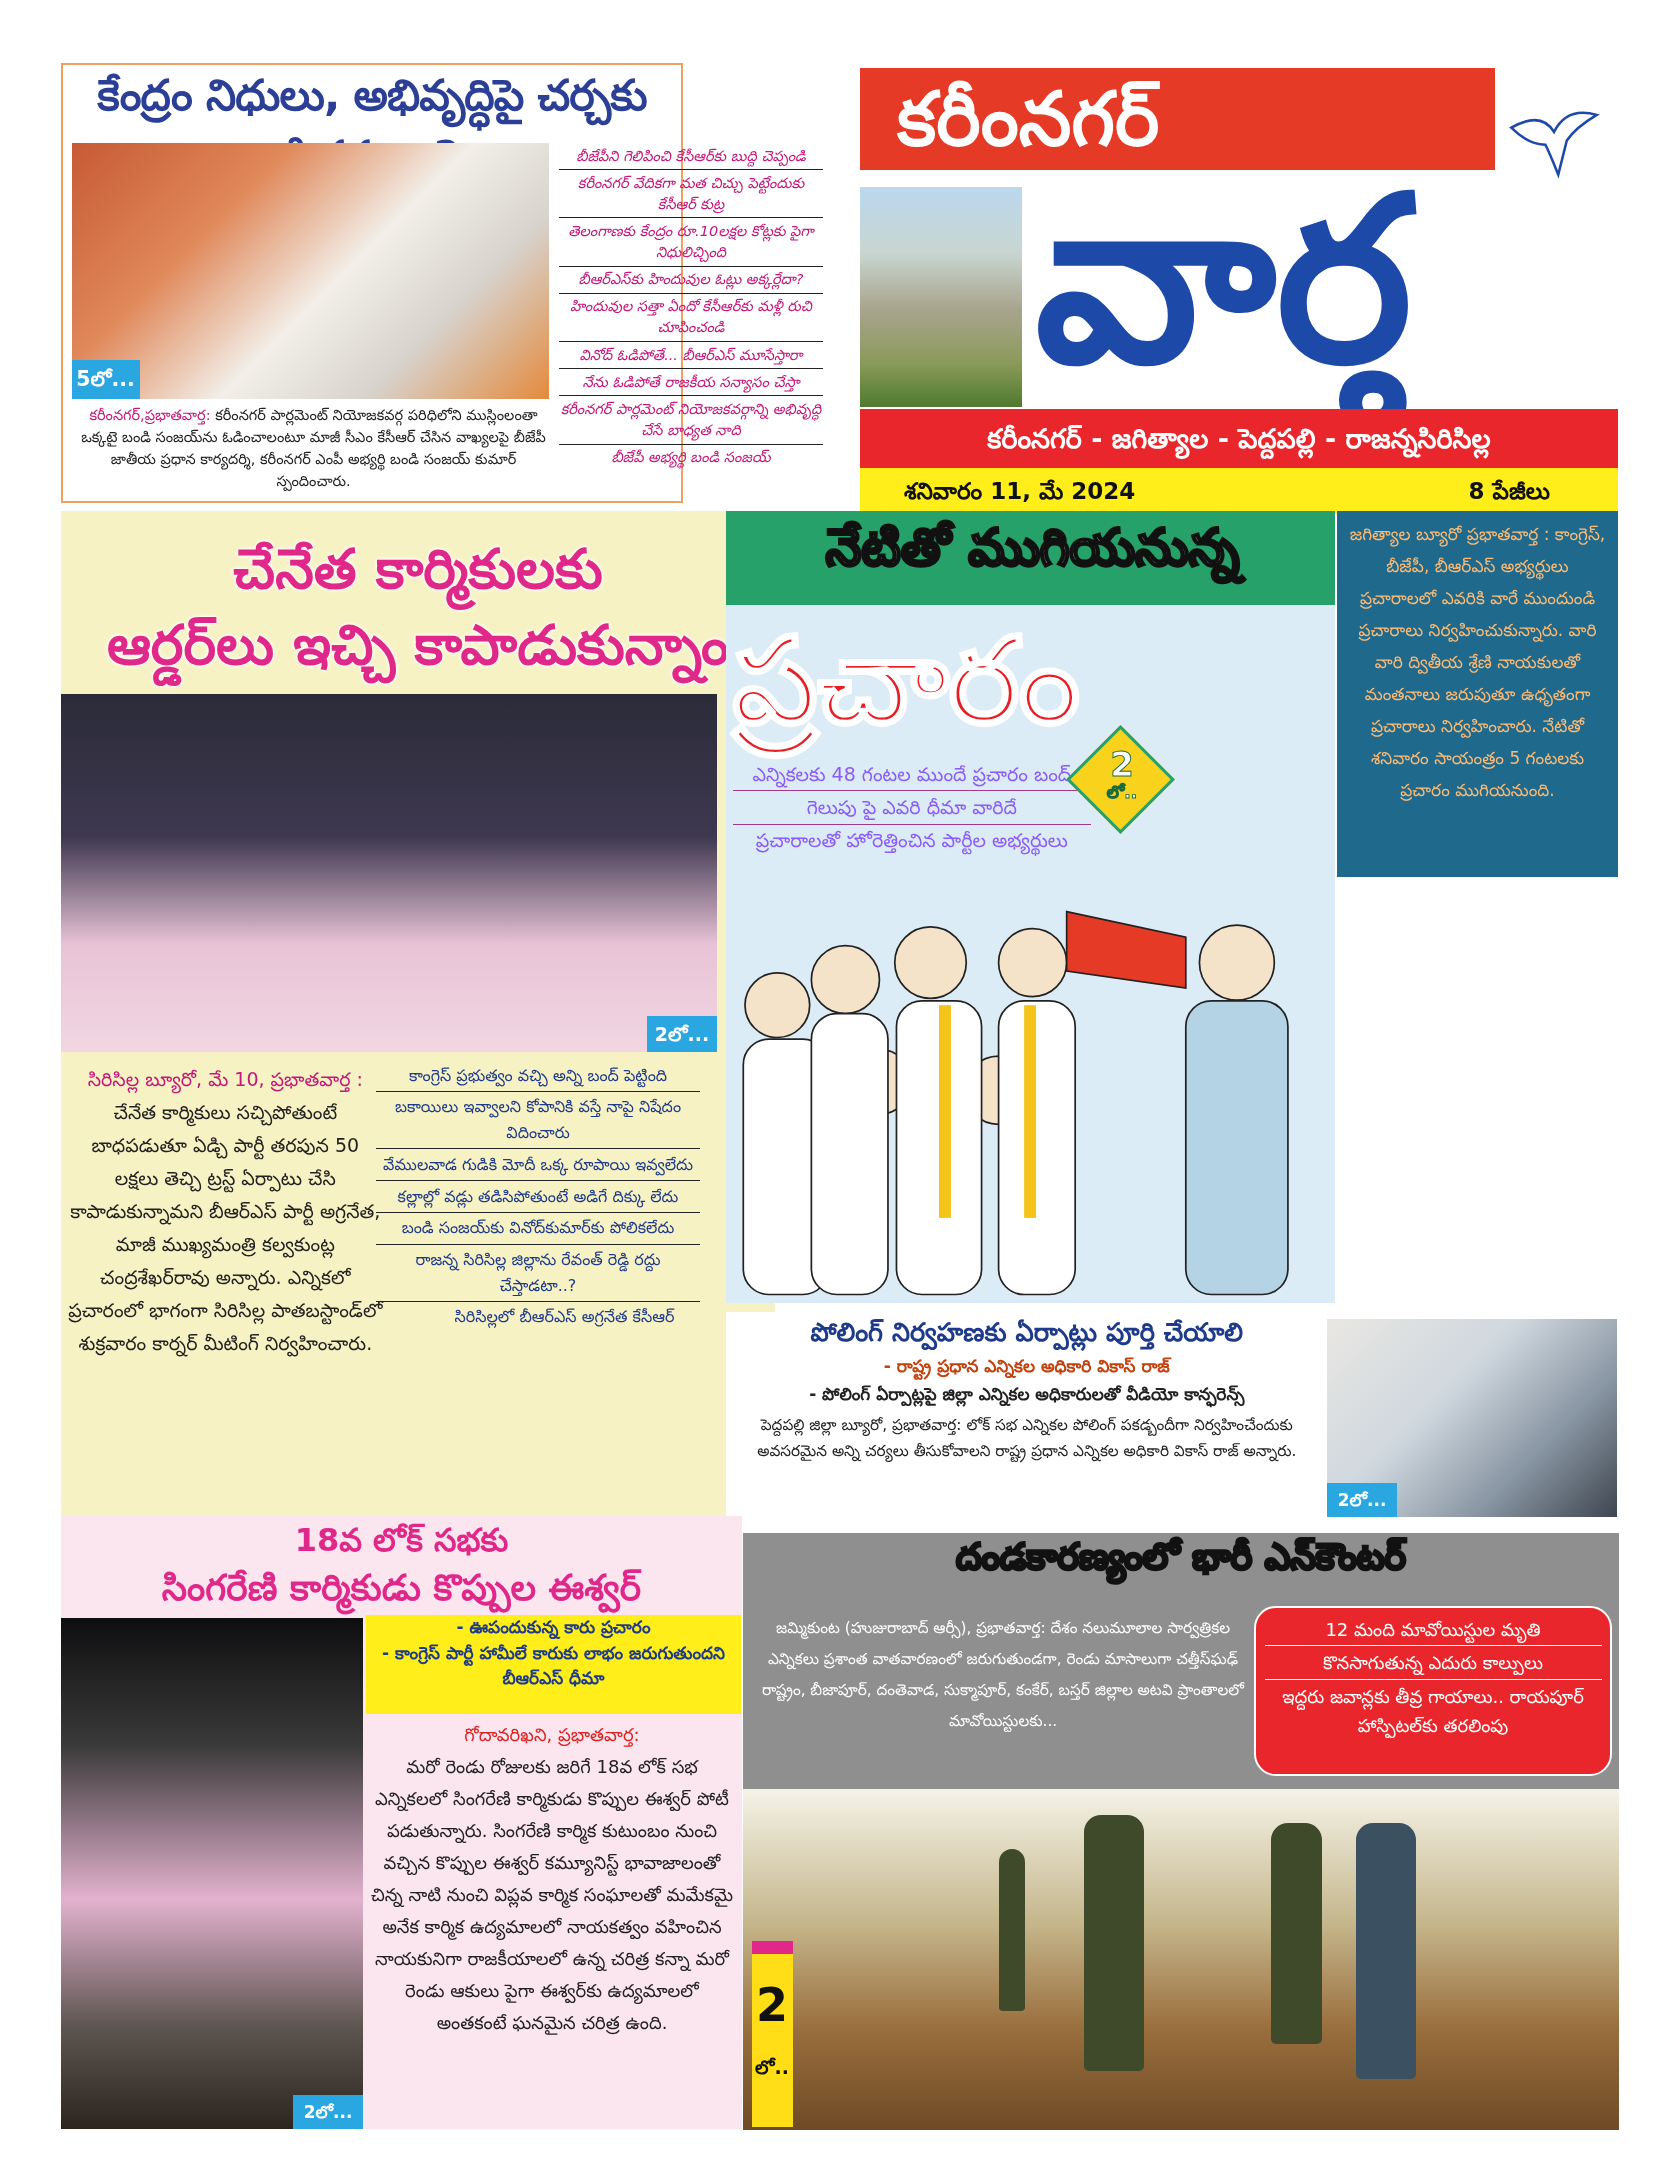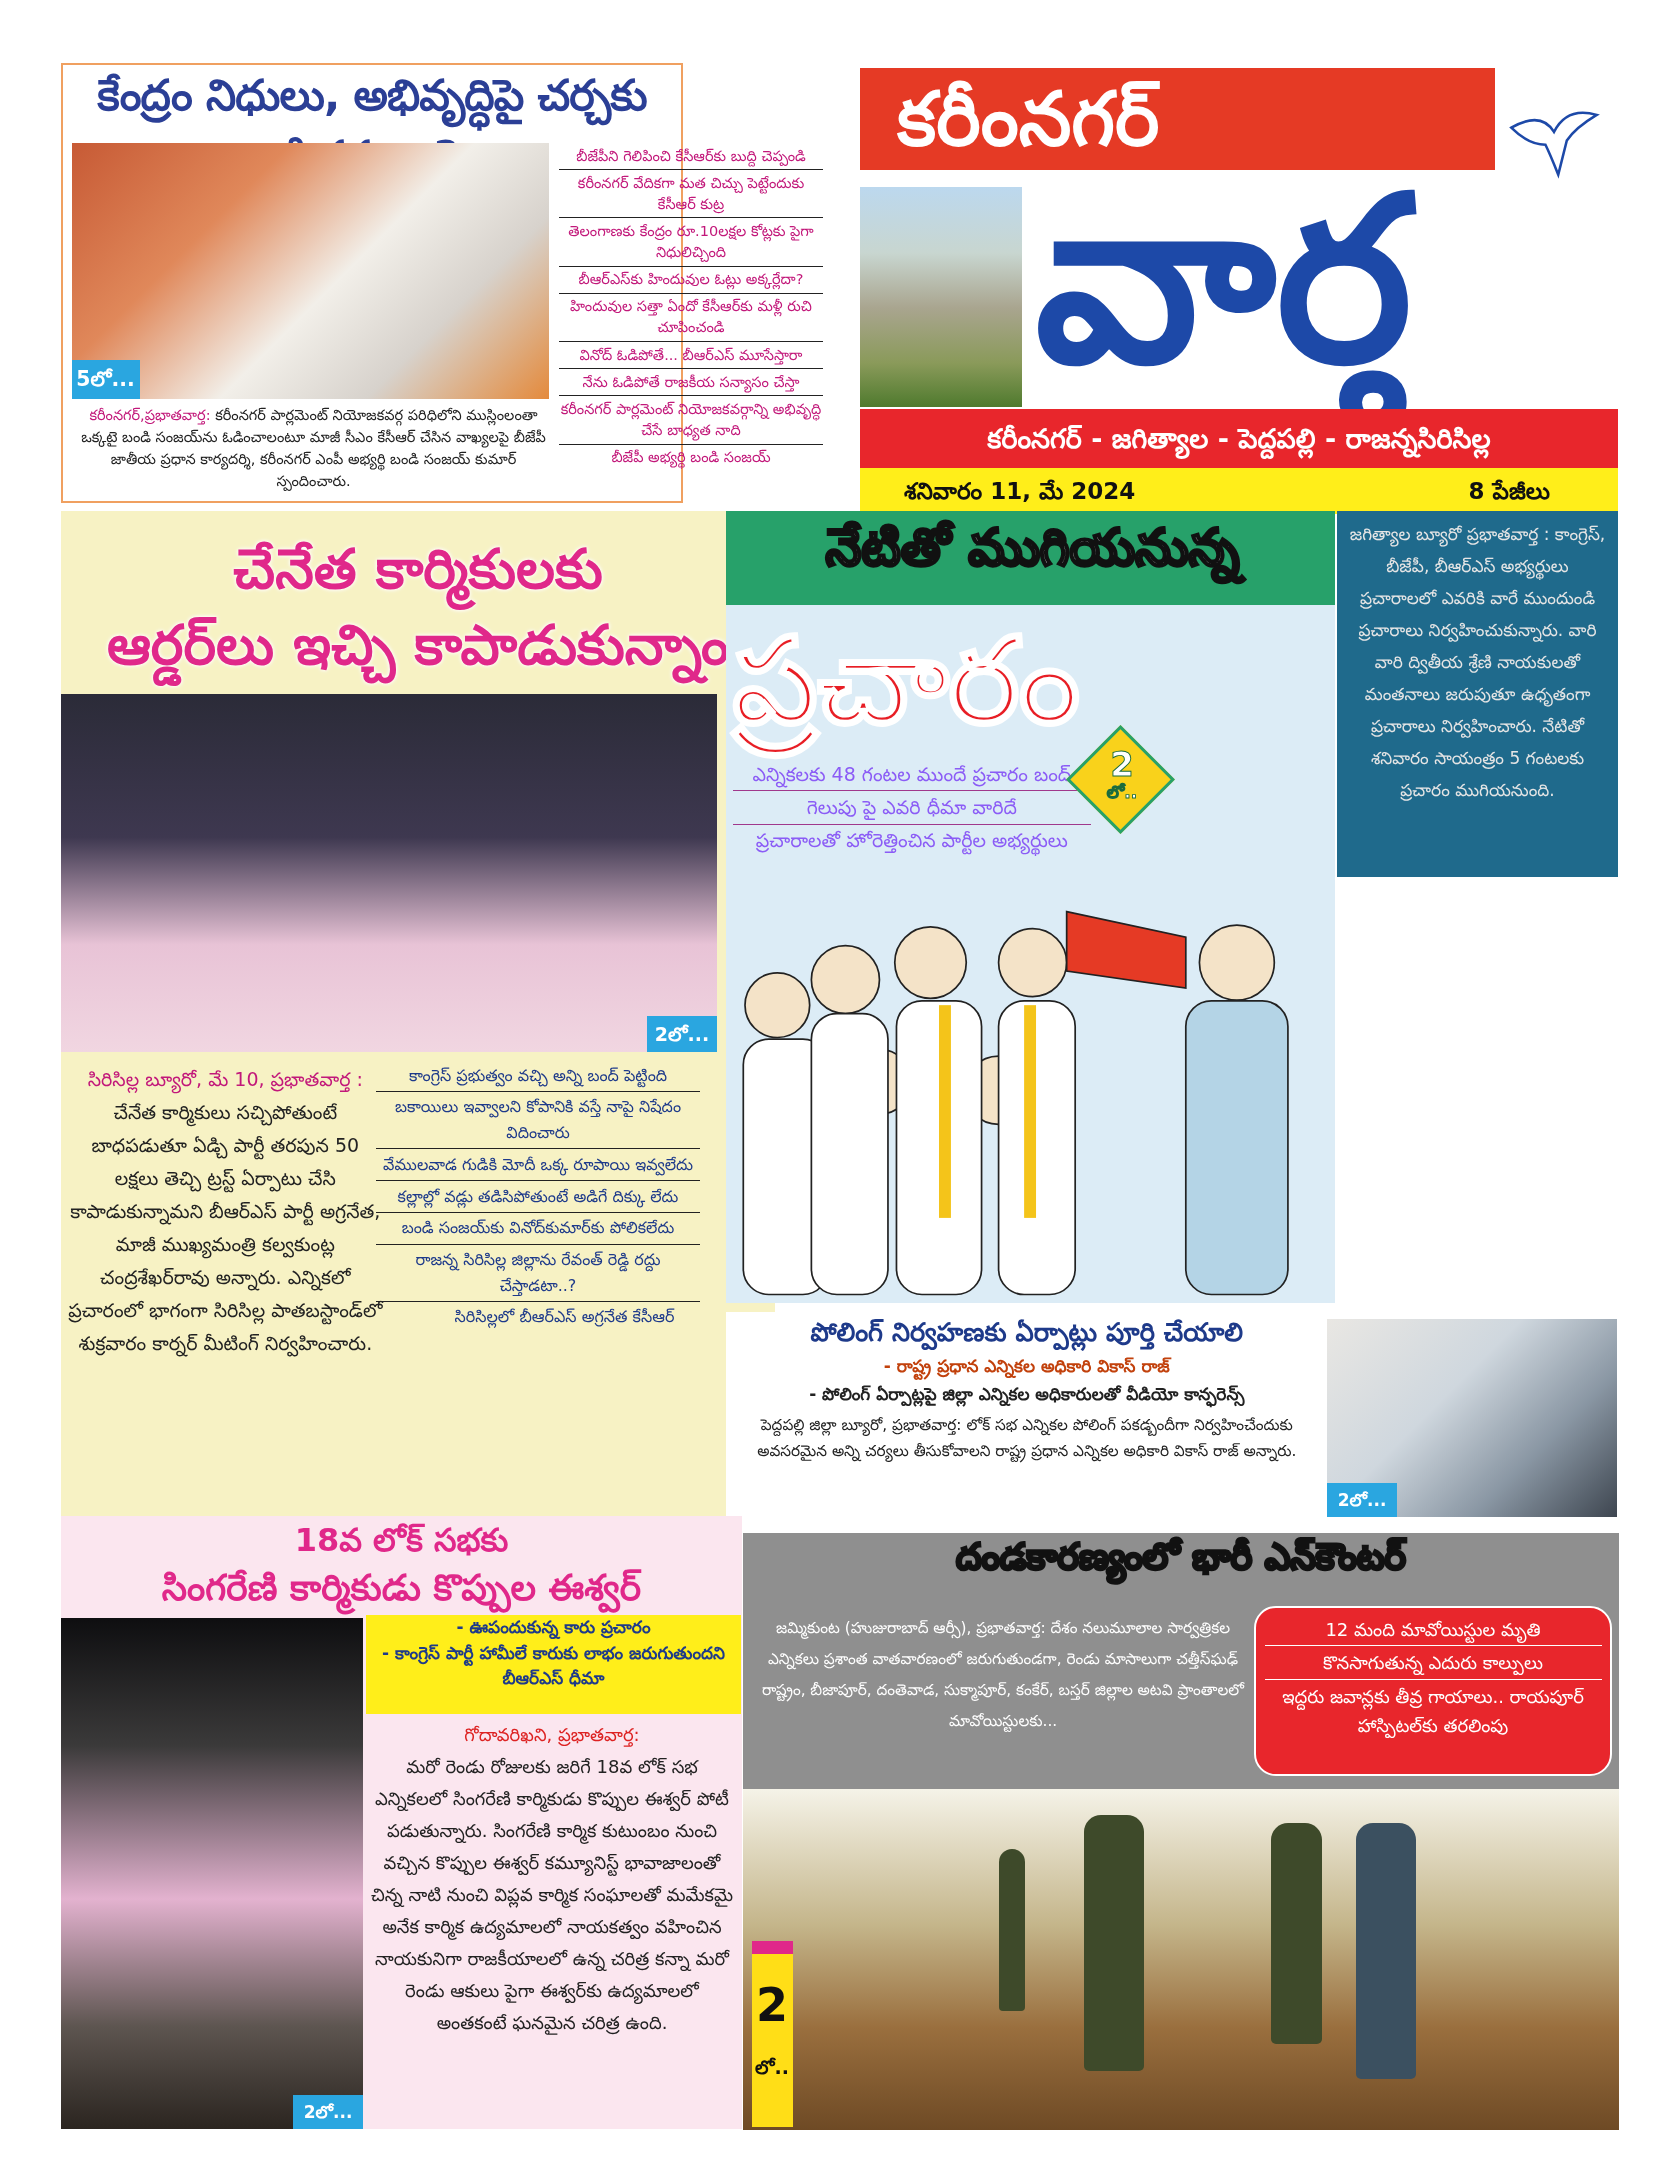--- a/index.html
+++ b/index.html
@@ -6,21 +6,21 @@
   body{width:1675px;height:2181px;position:relative;overflow:hidden;font-family:"DejaVu Sans",sans-serif;color:#222;}
   .abs{position:absolute;box-sizing:border-box;}
   
   #tl-box{left:61px;top:63px;width:622px;height:440px;border:2.6px solid #f0a060;background:#fff;}
   #tl-headline{left:0;top:5.1px;width:100%;font-size:43px;font-weight:bold;color:#2b3f96;text-align:center;letter-spacing:-0.9px;}
   #tl-photo{left:8.5px;top:78px;width:477px;height:256px;background:linear-gradient(135deg,#c75a35 0%,#e0885a 30%,#f2efe9 55%,#d7d2cc 75%,#e48a3c 100%);}
   #tl-photo .badge{position:absolute;left:0;bottom:0;width:68px;height:39px;background:#2aa6e0;color:#fff;font-weight:bold;font-size:20.4px;line-height:39px;text-align:center;}
   #tl-caption{left:12px;top:339px;width:477px;font-size:14.5px;line-height:22px;color:#222;text-align:center;}
   #tl-caption .lead{color:#c2187a;}
   #tl-list{left:496px;top:78px;width:264px;}
-  #tl-list .item{font-size:14.5px;color:#c2187a;text-align:center;line-height:21px;padding:2.6px 0;border-bottom:1.7px solid #222;}
+  #tl-list .item{font-size:14.5px;color:#c2187a;text-align:center;line-height:21px;padding:2.6px 0;border-bottom:1.7px solid #222;font-style:italic;}
   #tl-list .item:last-child{border-bottom:none;}
   
   #mast{left:860px;top:68px;width:758px;height:443px;}
   #mast-red{left:0;top:0;width:635px;height:102px;background:#e53a25;color:#fff;font-size:75px;font-weight:bold;line-height:102px;padding-left:37px;}
   #mast-dove{left:647px;top:34px;width:94px;height:68px;color:#fff;}
   #mast-img{left:0;top:119px;width:162px;height:220px;background:linear-gradient(180deg,#bcd8ee 0%,#c8d6d0 30%,#a9a58f 55%,#8a9a5a 80%,#4f7a2e 100%);}
   #mast-vartha{left:175px;top:85px;width:562px;height:256px;color:#1d49a8;font-size:230px;font-weight:bold;line-height:256px;}
   #mast-regions{left:0;top:341px;width:758px;height:60px;background:#e8262c;color:#fff;font-size:27px;font-weight:bold;line-height:60px;text-align:center;}
   #mast-date-bar{left:0;top:400px;width:758px;height:46px;background:#ffee1a;color:#111;font-size:23px;font-weight:bold;line-height:46px;}
   #mast-date{left:44px;top:0;}
@@ -42,21 +42,21 @@
   #cc-kicker{left:8.5px;top:6.8px;width:596px;font-size:51px;font-weight:bold;color:#fff;-webkit-text-stroke:2.6px #111;text-align:center;}
   #cc-main{left:6.8px;top:98px;width:562px;font-size:119px;font-weight:bold;color:#e81e25;-webkit-text-stroke:3.4px #fff;line-height:145px;}
   #cc-sub{left:6.8px;top:247px;width:358px;}
   #cc-sub .item{font-size:19px;color:#8b5cf6;text-align:center;line-height:29px;padding:1.7px 0;border-bottom:1.7px solid #a0388c;}
   #cc-sub .item:last-child{border-bottom:none;}
   #cc-diamond{left:356px;top:230px;width:77px;height:77px;transform:rotate(45deg);background:#f9d21b;border:3.4px solid #27a16a;}
   #cc-diamond-txt{left:368px;top:235px;width:56px;text-align:center;color:#fff;font-weight:bold;font-size:34px;line-height:37px;-webkit-text-stroke:0.9px #1a6b3c;}
   #cc-diamond-txt small{display:block;font-size:17px;line-height:19px;}
   #cc-art{left:0;top:358px;width:609px;height:434px;}
   
-  #rb{left:1337px;top:511px;width:281px;height:366px;background:#1f6a8c;color:#e5e5e5;font-size:17px;line-height:32px;text-align:center;padding:6.8px 8.5px;}
+  #rb{left:1337px;top:511px;width:281px;height:366px;background:#1f6a8c;color:#fdba74;font-size:17px;line-height:32px;text-align:center;padding:6.8px 8.5px;}
   
   #poll{left:726px;top:1312px;width:893px;height:209px;background:#fff;}
   #poll-title{left:6.8px;top:5.1px;width:588px;font-size:25.6px;font-weight:bold;color:#1e3a8a;text-align:center;}
   #poll-l1{left:6.8px;top:44px;width:588px;font-size:17px;font-weight:bold;color:#c2410c;text-align:center;}
   #poll-l2{left:6.8px;top:72px;width:588px;font-size:17px;font-weight:bold;color:#222;text-align:center;}
   #poll-body{left:6.8px;top:101px;width:588px;font-size:15.3px;line-height:25.6px;color:#222;text-align:center;}
   #poll-photo{left:601px;top:6.8px;width:290px;height:198px;background:linear-gradient(135deg,#e9e7e3 0%,#cfd7de 40%,#8a97a4 70%,#3e4650 100%);}
   #poll-photo .badge{position:absolute;left:0;bottom:0;width:70px;height:34px;background:#2aa6e0;color:#fff;font-weight:bold;font-size:17px;line-height:34px;text-align:center;}
   
   #sg{left:61px;top:1516px;width:681px;height:613px;background:#fbe6ef;}

